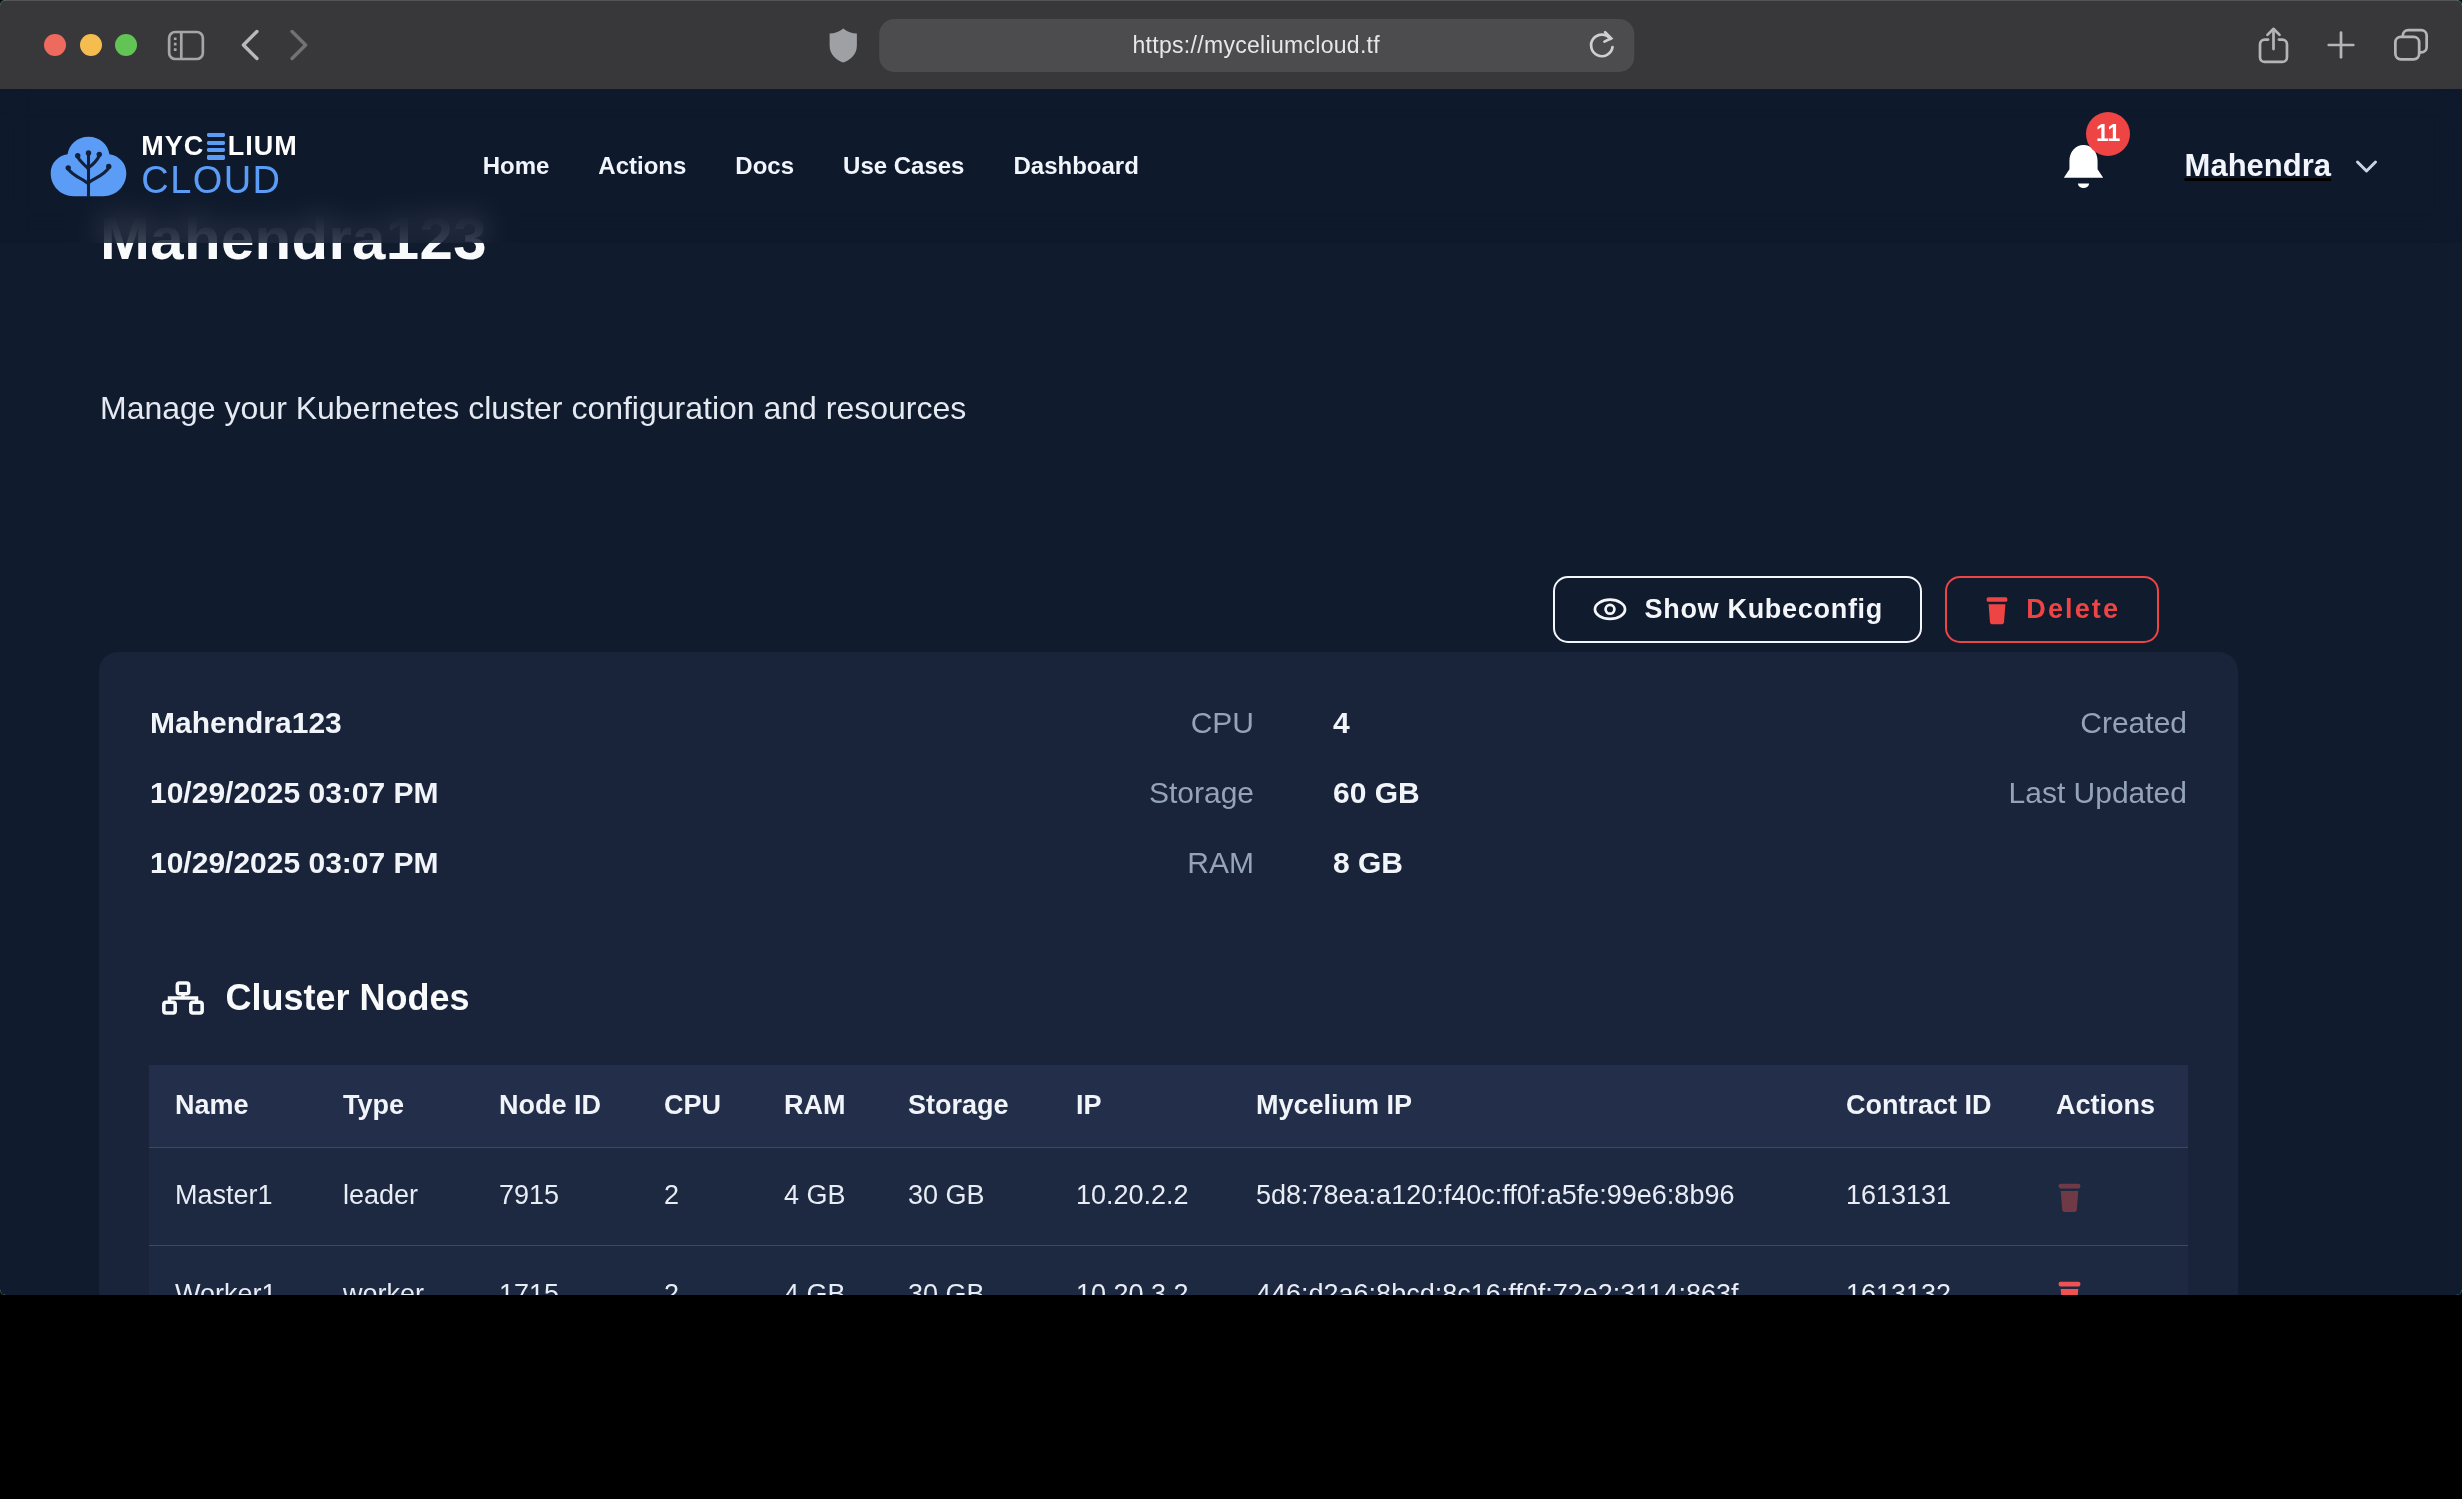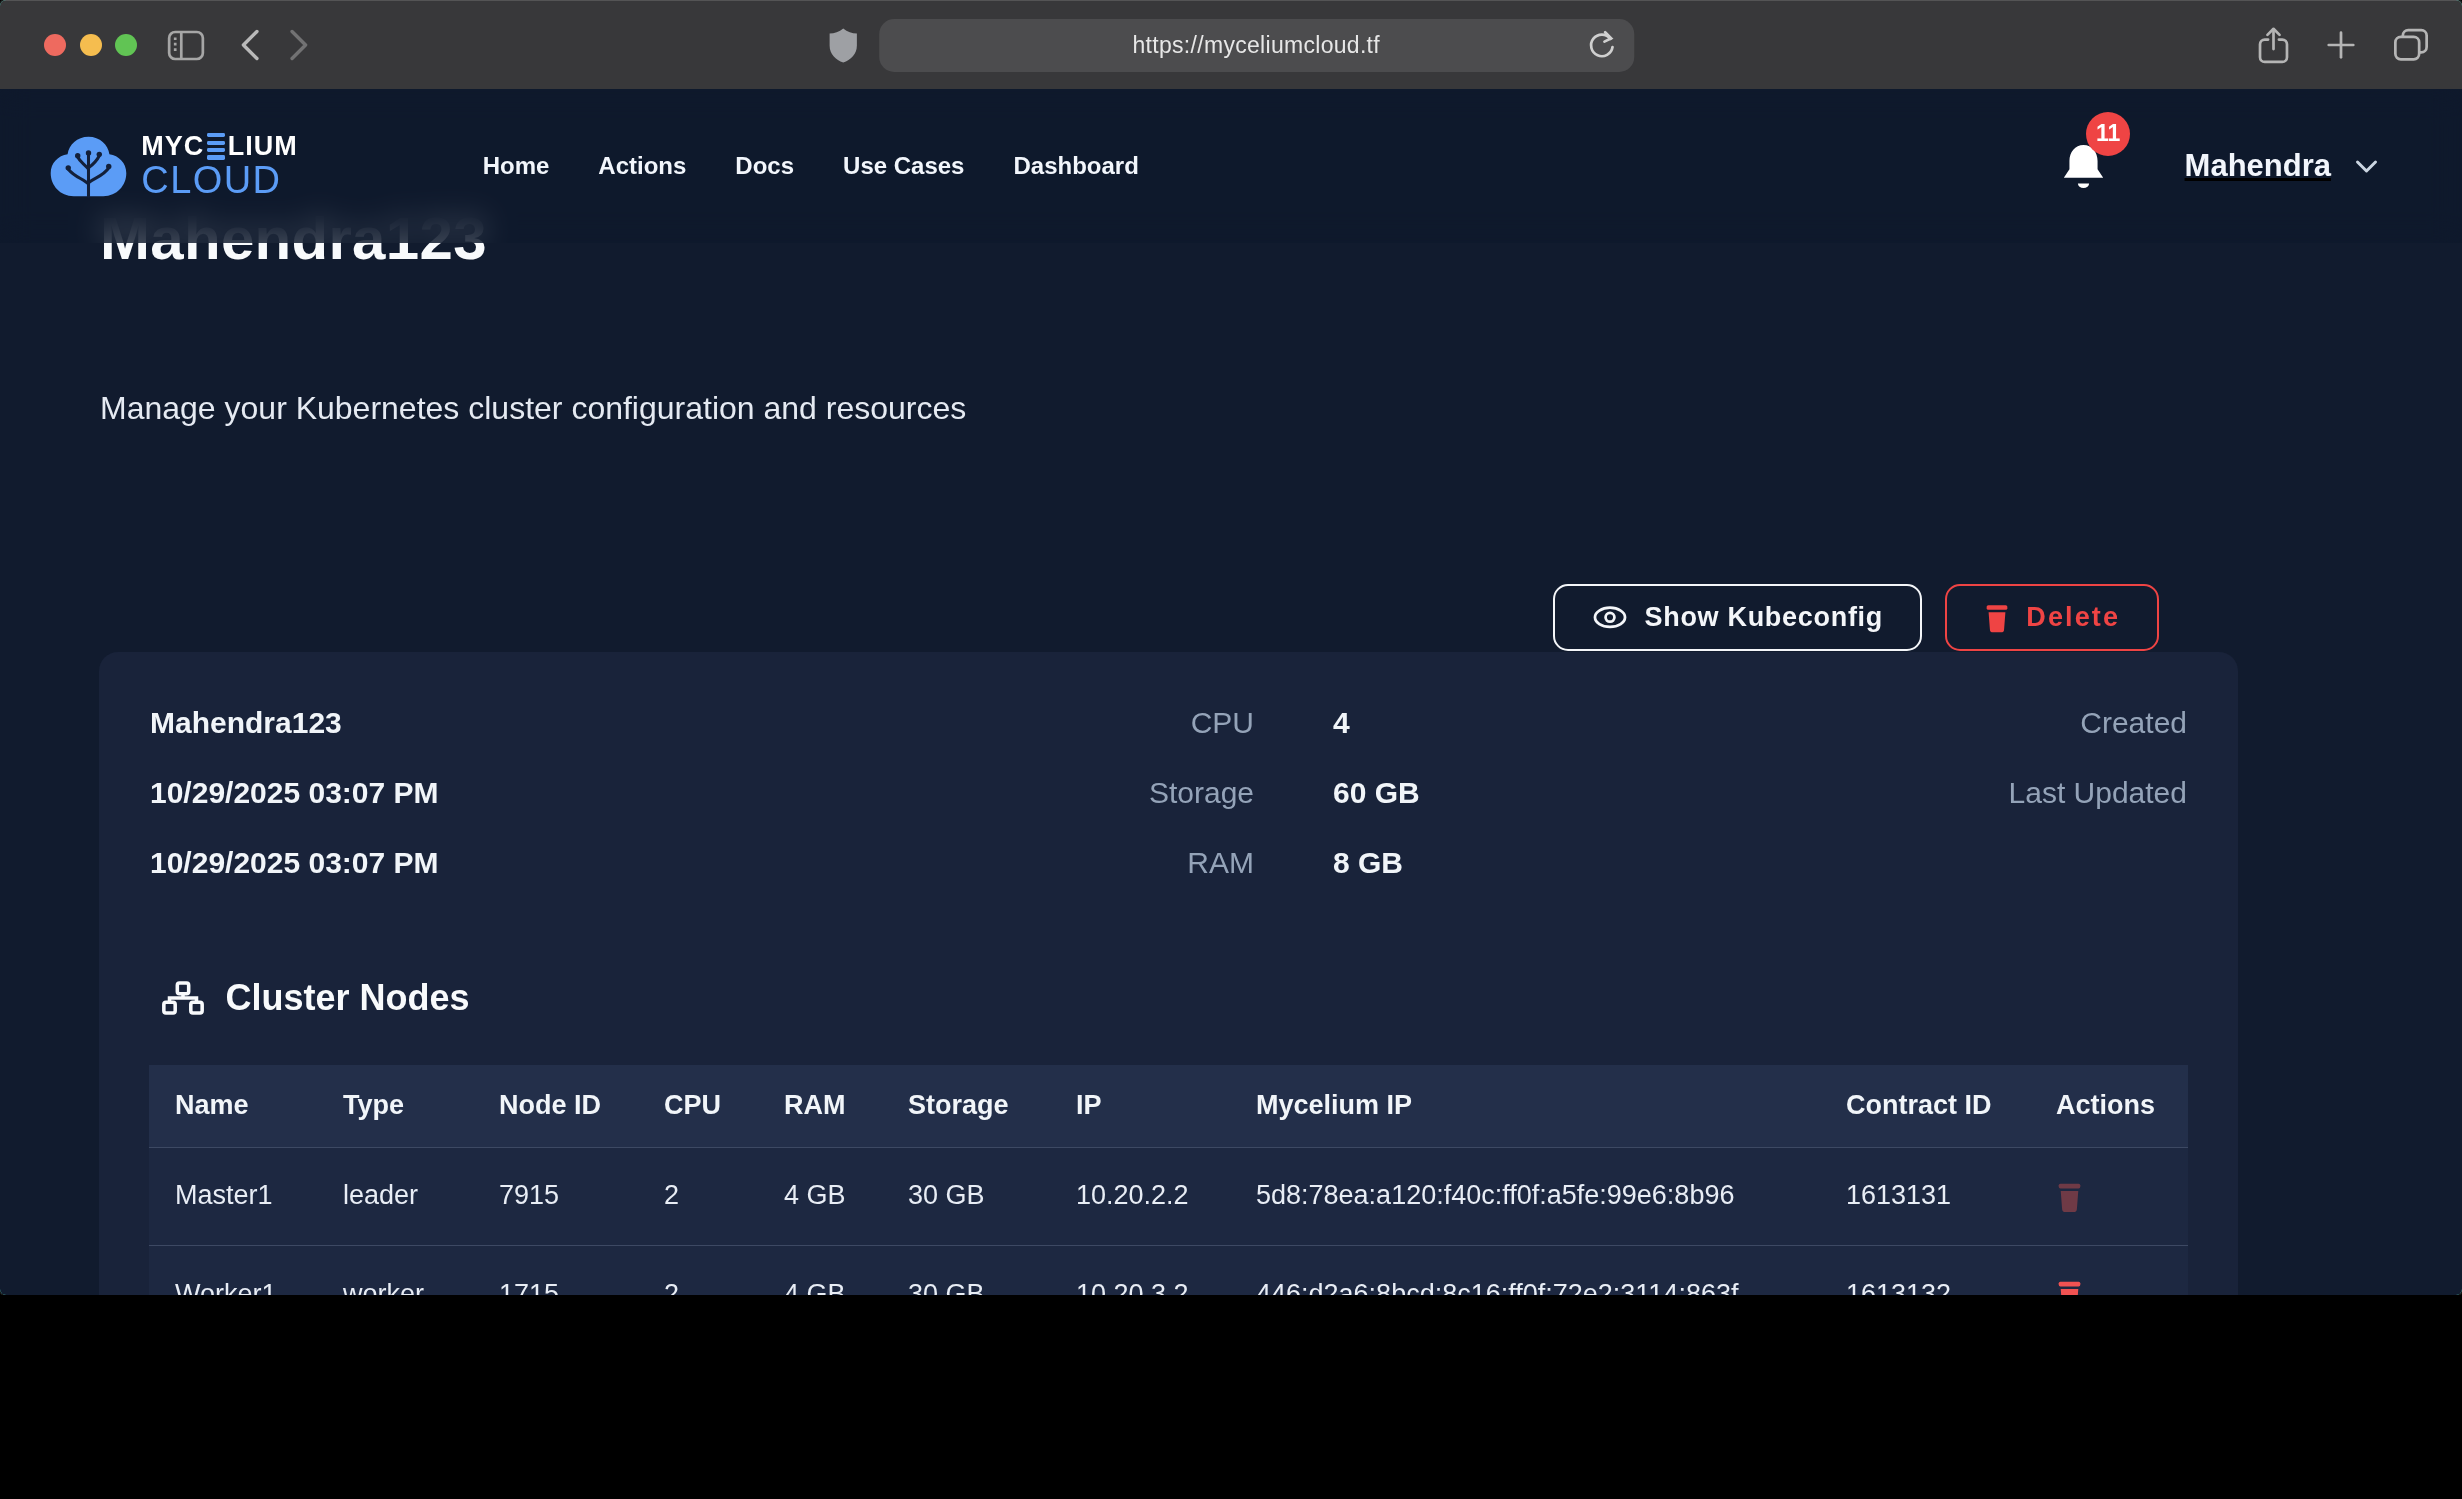--- a/index.html
+++ b/index.html
@@ -44,21 +44,21 @@
           background:#ef4444; color:#fff; font-size:23px; font-weight:700; display:flex; align-items:center; justify-content:center; }
   .user-menu{ margin-left:79px; display:flex; align-items:center; gap:24px; background:none; border:none; cursor:pointer;text-decoration:underline; }
   .user-name{ color:#f2f6fc; font-size:31px; font-weight:700; }
 
   .page-body{ position:absolute; inset:0; z-index:1; }
   .page-title{ position:absolute; top:115px; left:100px; color:#f8fafc; font-size:60px; font-weight:700; letter-spacing:0.3px; }
   .page-subtitle{ position:absolute; top:301px; left:100px; color:#e5eaf2; font-size:32px; font-weight:400; }
 
   .actions-row{ position:absolute; top:487px; right:303px; display:flex; gap:23px; }
   .btn{ height:67px; border-radius:15px; background:transparent; display:flex; align-items:center; gap:16.4px;
-        padding:0 37px; font-family:inherit; font-size:27px; font-weight:700; letter-spacing:0.7px; cursor:pointer;margin-top:8px; }
+        padding:0 37px; font-family:inherit; font-size:27px; font-weight:700; letter-spacing:0.7px; cursor:pointer; }
   .btn-light{ border:2.1px solid #f4f6f9; color:#f4f6f9; }
   .btn-danger{ border:2.1px solid #ef4444; color:#ef4444; letter-spacing:2.1px; }
 
   .card{ position:absolute; top:563px; left:99px; width:2139px; height:740px; background:#19233a; border-radius:19px; }
 
   .info-grid{ display:grid; grid-template-columns:357px 668px 232px 1fr; column-gap:79px;
               padding:36px 51px 0 51px; }
   .info-grid > div{ height:70px; display:flex; align-items:center; font-size:30px; }
   .info-label{ justify-content:flex-end; color:#94a3b8; font-weight:400; }
   .info-value{ color:#f1f5f9; font-weight:600; }

